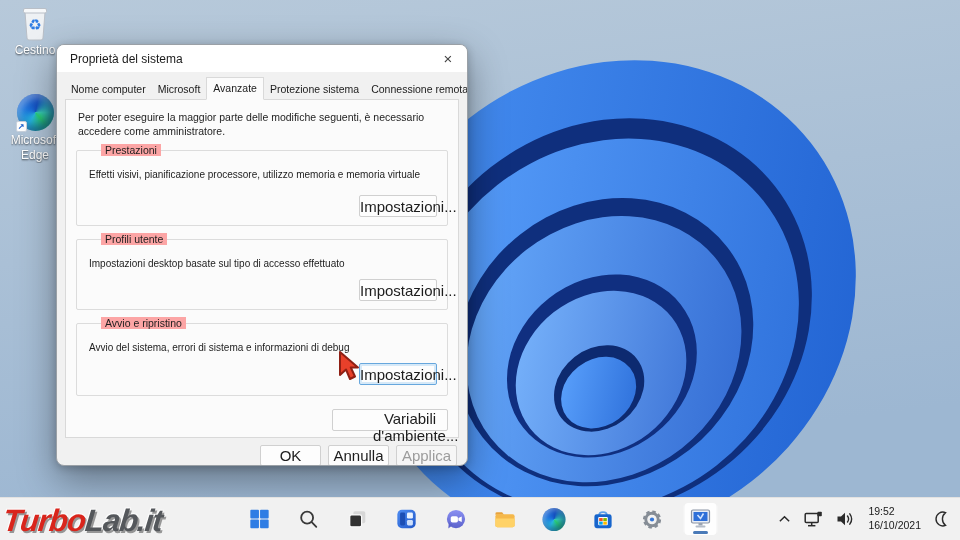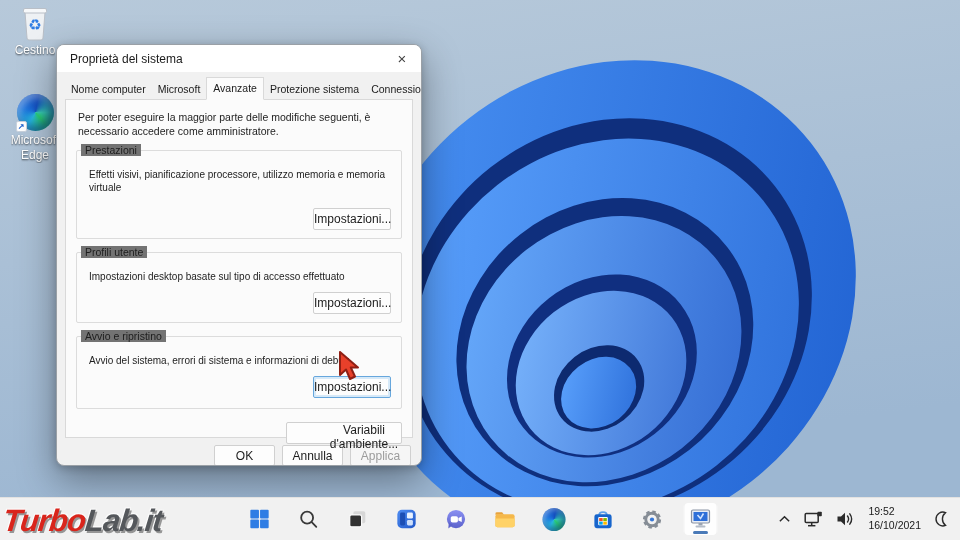--- a/index.html
+++ b/index.html
@@ -20,38 +20,38 @@
   .shortcut-badge { position:absolute; left:-1px; bottom:-1px; width:11px; height:11px; background:#fff; border-radius:2px; border:1px solid #c9d2dd; color:#1b62d0; font-size:8px; line-height:9px; text-align:center; font-weight:bold; }
 
   
   .watermark { position:absolute; left:3px; bottom:1px; z-index:20; font-size:31px; font-weight:bold; font-style:italic;
     letter-spacing:-1px; transform:skewX(-6deg); white-space:nowrap; }
   .watermark span { text-shadow:2px 2px 0 rgba(40,40,40,.45), -1px -1px 0 rgba(255,255,255,.8), 1px -1px 0 rgba(255,255,255,.6); }
   .wm-turbo { color:#d9251c; }
   .wm-lab { color:#54575b; }
 
   
-  .dialog { position:absolute; left:56px; top:44px; width:366px; height:422px; background:#f1f1f1;
+  .dialog { position:absolute; left:56px; top:44px; width:412px; height:422px; background:#f1f1f1;
     border:1px solid #9aa0a6; border-radius:8px; overflow:hidden; z-index:5;
     box-shadow:0 14px 38px rgba(0,0,0,.38), 0 2px 8px rgba(0,0,0,.2); }
   .titlebar { height:27px; background:#fff; display:flex; align-items:center; padding:0 6px 0 13px; }
   .titlebar .ttl { font-size:12px; color:#1b1b1b; flex:1; }
   .close-btn { width:26px; height:21px; border:none; background:transparent; font-size:15px; color:#444; line-height:1; cursor:default; border-radius:4px; }
 
   .tabs { display:flex; align-items:flex-end; padding:6px 8px 0 8px; height:27px; position:relative; z-index:2;text-align:right; }
   .tab { font-size:10.5px; color:#1b1b1b; padding:3px 5px 4px 5px; border:1px solid transparent; margin-bottom:-1px; white-space:nowrap; }
   .tab.active { background:#fbfbfb; border:1px solid #d9d9d9; border-bottom-color:#fbfbfb; padding:4px 6px 5px 6px; }
 
   .page { position:relative; margin:0 8px; background:#fbfbfb; border:1px solid #d9d9d9; height:339px; padding:10px 10px 8px 10px; }
   .intro { font-size:10.5px; color:#1d1d1d; line-height:1.35; margin:0 2px 12px 2px; }
 
   .group { position:relative; border:1px solid #dcdcdc; border-radius:2px; padding:17px 10px 8px 12px; margin-bottom:13px; display:flex; flex-direction:column; }
-  .gtitle { position:absolute; top:-7px; left:4px; background:#737373; padding:0 4px; font-size:10.5px; color:#1d1d1d; }
+  .gtitle { position:absolute; top:-7px; left:24px; background:#fca5a5; padding:0 4px; font-size:10.5px; color:#1d1d1d; }
   .gdesc { font-size:10px; color:#1d1d1d; line-height:1.3; margin-bottom:9px; }
-  .btn { font-family:"Liberation Sans", sans-serif; font-size:12px; color:#1d1d1d; background:#fdfdfd; border:1px solid #d0d0d0; border-radius:2px; height:22px; cursor:default; }
+  .btn { font-family:"Liberation Sans", sans-serif; font-size:15px; color:#1d1d1d; background:#fdfdfd; border:1px solid #d0d0d0; border-radius:2px; height:22px; cursor:default; }
   .btn-settings { width:78px; align-self:flex-end; }
   .btn-settings.hl { border:1px solid #67a7dd; box-shadow:0 0 0 2px #d6e9f8 inset; }
   .env-row { display:flex; justify-content:flex-end; margin-top:2px; }
   .btn-env { width:116px;padding-left:40px; }
   .grp-performance .gdesc { margin-bottom:14px; }
   .grp-startup { padding-bottom:10px; }
 
   .footer { display:flex; justify-content:flex-end; align-items:center; gap:7px; padding:7px 10px 0 0; }
   .btn-footer { width:61px; height:21px; }
   .btn-footer:disabled { color:#9c9c9c; background:#f6f6f6; }

